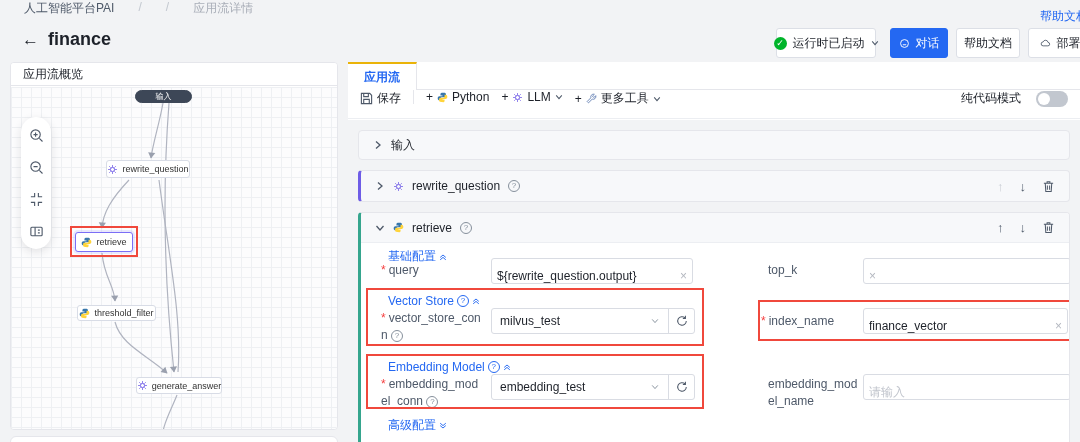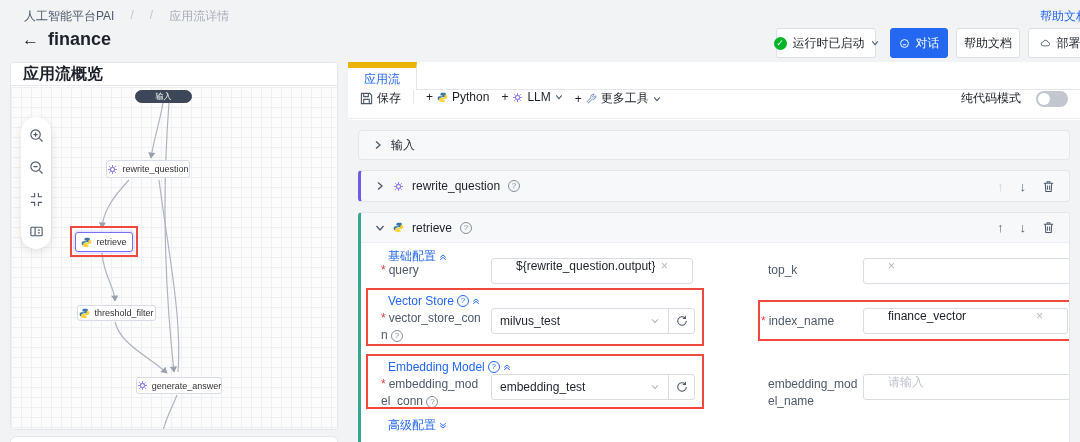--- a/index.html
+++ b/index.html
@@ -1,50 +1,50 @@
 <!DOCTYPE html>
 <html><head>
 <meta charset="utf-8">
 <style>
   *{box-sizing:border-box;margin:0;padding:0}
   html,body{width:1080px;height:442px;overflow:hidden}
   body{position:relative;font-family:"Liberation Sans","DejaVu Sans",sans-serif;background:#f2f3f5;color:#1d2129;font-size:12px}
   
-  .breadcrumb{position:absolute;left:24px;top:8px;color:#4e5969;display:flex;gap:16px;white-space:nowrap}
+  .breadcrumb{position:absolute;left:24px;top:0;color:#4e5969;display:flex;gap:24px;white-space:nowrap}
   .crumb-sep{color:#c2c7cf}
   .crumb-last{color:#a9aeb8}
   .help-link{position:absolute;left:1040px;top:8px;color:#2468f2;white-space:nowrap}
   .back-arrow{position:absolute;left:22px;top:30px;font-size:17px;color:#1d2129;cursor:pointer}
   .page-title{position:absolute;left:48px;top:29px;font-size:18px;font-weight:bold;color:#1d2129}
   .btn{position:absolute;top:28px;height:30px;border:1px solid #dcdfe6;background:#fff;border-radius:3px;display:flex;align-items:center;justify-content:center;gap:6px;font-size:12px;color:#1d2129;padding:0 6px;cursor:pointer;white-space:nowrap}
   .btn-runtime{left:776px;width:100px;padding:0 8px}
   .btn-chat{left:890px;width:58px;background:#2468f2;border-color:#2468f2;color:#fff}
   .btn-history{left:956px;width:64px}
   .btn-deploy{left:1028px;width:64px}
   .check-dot{width:13px;height:13px;border-radius:50%;background:#00b42a;color:#fff;font-size:9px;line-height:13px;text-align:center;flex:0 0 auto}
   .caret{width:8px;height:8px;flex:0 0 auto}
   
   .left-panel{position:absolute;left:10px;top:62px;width:328px;height:368px;background:#fff;border:1px solid #e5e6eb;border-radius:4px;overflow:hidden}
-  .lp-header{height:23px;line-height:22px;padding-left:12px;font-weight:bold;font-size:16px;color:#1d2129;border-bottom:1px solid #e5e6eb;background:#fff}
+  .lp-header{height:23px;line-height:22px;padding-left:12px;font-weight:normal;font-size:12px;color:#1d2129;border-bottom:1px solid #e5e6eb;background:#fff}
   .canvas{position:absolute;top:24px;left:0;right:0;bottom:0;background-color:#fcfcfd;
     background-image:linear-gradient(#eef0f3 1px,transparent 1px),linear-gradient(90deg,#eef0f3 1px,transparent 1px),linear-gradient(#e6e9ee 1px,transparent 1px),linear-gradient(90deg,#e6e9ee 1px,transparent 1px);
     background-size:10px 10px,10px 10px,50px 50px,50px 50px}
   .edges{position:absolute;left:0;top:0}
   .tools{position:absolute;left:10px;top:30px;width:30px;background:#fff;border-radius:15px;box-shadow:0 3px 10px rgba(31,35,41,.12);padding:10px 0;display:flex;flex-direction:column;align-items:center;gap:16px;z-index:5}
   .tool{width:16px;height:16px;cursor:pointer;color:#4e5969;display:flex;align-items:center;justify-content:center}
   .node{position:absolute;display:flex;align-items:center;justify-content:center;gap:4px;background:#fff;border:1px solid #d8dce6;border-radius:3px;font-size:9px;color:#333;z-index:3;cursor:pointer;white-space:nowrap}
   .node-input{background:#3d4757;border-color:#3d4757;color:#fff;border-radius:7px;font-size:8px}
   .node-selected{border-color:#7b6ef6;box-shadow:0 0 0 2px rgba(123,110,246,.14)}
   .node-icon{width:11px;height:11px;flex:0 0 auto}
   .anno-box{position:absolute;border:2px solid #f0483c;z-index:6;pointer-events:none}
   .next-card{position:absolute;left:10px;top:436px;width:328px;height:10px;background:#fff;border:1px solid #e5e6eb;border-radius:6px 6px 0 0}
   
   .right-panel{position:absolute;left:348px;top:62px;width:732px;height:380px;background:#fff}
   .tabbar{height:28px;border-bottom:1px solid #e5e6eb;background:#fff;position:relative}
-  .tab-active{position:absolute;left:0;top:0;height:28px;padding:0 16px;border-top:6px solid #eab308;border-right:1px solid #e5e6eb;background:#fff;color:#2468f2;display:flex;align-items:center;font-weight:normal;cursor:pointer}
+  .tab-active{position:absolute;left:0;top:0;height:28px;padding:0 16px;border-top:2px solid #eab308;border-right:1px solid #e5e6eb;background:#fff;color:#2468f2;display:flex;align-items:center;font-weight:bold;cursor:pointer}
   .toolbar{height:29px;display:flex;align-items:flex-start;padding:0 12px;gap:12px;border-bottom:1px solid #eceef2;background:#fff;color:#1d2129}
   .tb-item{display:flex;align-items:center;gap:4px;cursor:pointer;white-space:nowrap}
   .tb-divider{width:1px;height:14px;background:#e5e6eb}
   .tb-right{margin-left:auto;display:flex;align-items:center;gap:15px}
   .toggle{width:32px;height:16px;border-radius:8px;background:#c2c7cf;position:relative;cursor:pointer}
   .toggle-knob{position:absolute;left:2px;top:2px;width:12px;height:12px;border-radius:50%;background:#fff}
   .rp-content{position:absolute;top:58px;left:0;right:0;bottom:0;background:#f2f3f5;padding:10px;overflow:hidden}
   .section{border:1px solid #e5e6eb;border-radius:4px;background:#f7f8fa;margin-bottom:10px;overflow:hidden}
   .sec-row{display:flex;align-items:center;gap:8px;padding:0 14px;cursor:pointer}
   .sec-input{height:28px}
@@ -56,21 +56,21 @@
   .sec-actions .disabled{color:#c9cdd4}
   .act{cursor:pointer;font-size:13px;line-height:1}
   .chev{width:10px;height:10px;color:#4e5969;flex:0 0 auto}
   .qmark{width:12px;height:12px;border:1px solid #86909c;color:#86909c;border-radius:50%;font-size:8px;line-height:10px;text-align:center;display:inline-block;vertical-align:1px;cursor:pointer}
   .qmark.blue{border-color:#2468f2;color:#2468f2}
   .sec-body{position:relative;height:205px;background:#fff}
   .cfg-link{position:absolute;display:flex;align-items:center;gap:3px;color:#2468f2;cursor:pointer;white-space:nowrap}
   .f-label{position:absolute;color:#4e5969;line-height:17px}
   .f-label .txt{word-break:break-all}
   .req{color:#f53f3f;margin-right:3px}
-  .f-input{position:absolute;height:26px;border:1px solid #d9dce3;border-radius:3px;background:#fff;display:flex;align-items:flex-start;padding:0 24px;gap:6px}
+  .f-input{position:absolute;height:26px;border:1px solid #d9dce3;border-radius:3px;background:#fff;display:flex;align-items:flex-end;padding:0 5px;gap:6px}
   .f-input input{border:none;outline:none;flex:1;font:12px "Liberation Sans","DejaVu Sans",sans-serif;color:#1d2129;background:transparent;min-width:0}
   .f-input input::placeholder{color:#c0c4cc}
   .clear-x{color:#b4b8c0;cursor:pointer;font-size:12px}
   .select-box{position:absolute;height:26px;border:1px solid #d9dce3;border-radius:3px;background:#fff;display:flex;align-items:center}
   .select-text{flex:1;padding:0 8px;color:#1d2129;white-space:nowrap;overflow:hidden}
   .select-caret{width:26px;display:flex;align-items:center;justify-content:center;color:#86909c;cursor:pointer}
   .refresh-btn{width:26px;height:100%;border-left:1px solid #d9dce3;display:flex;align-items:center;justify-content:center;color:#4e5969;cursor:pointer}
   svg{display:block}
 </style>
 </head>

